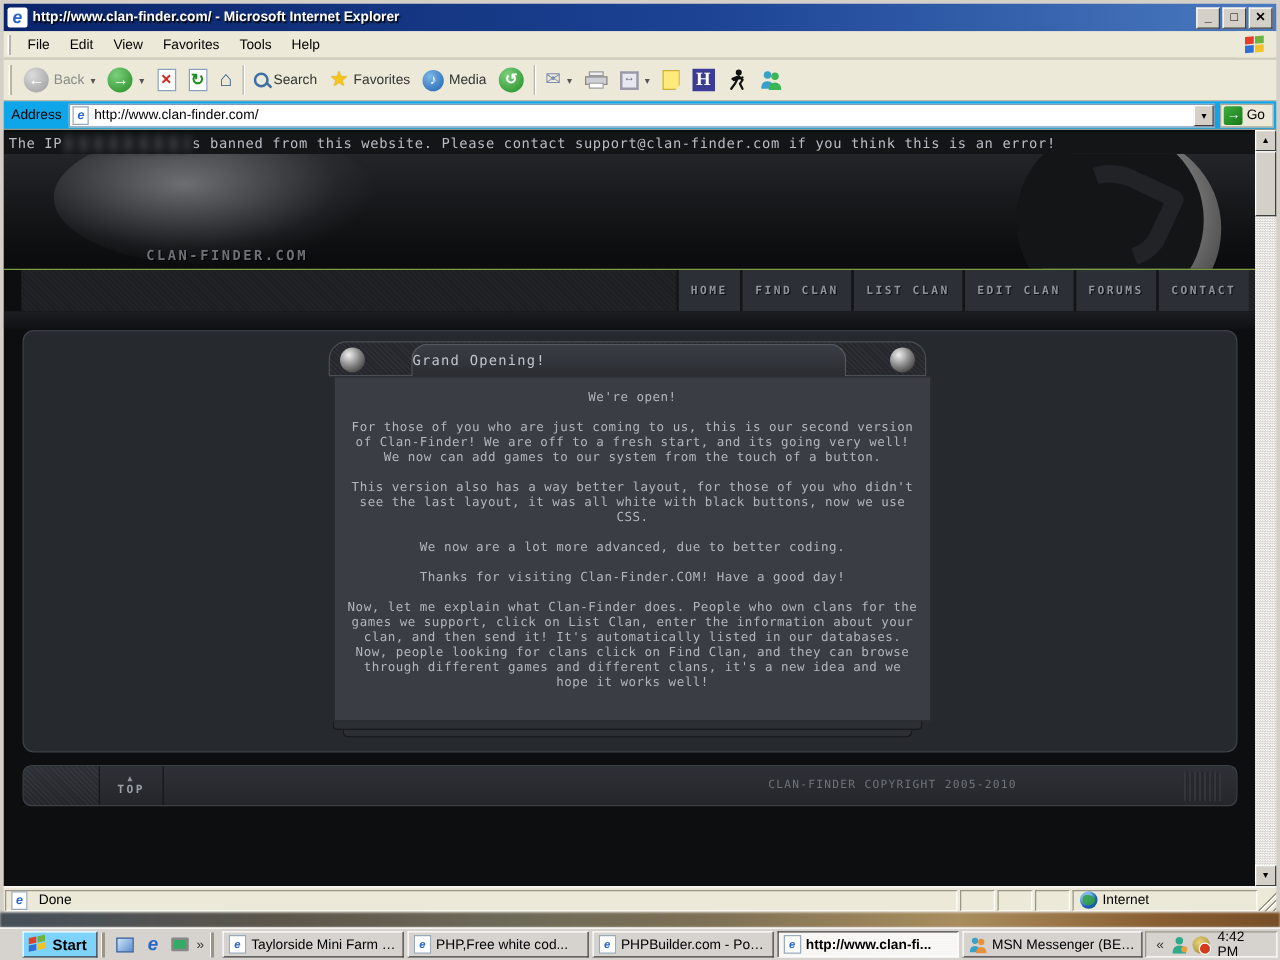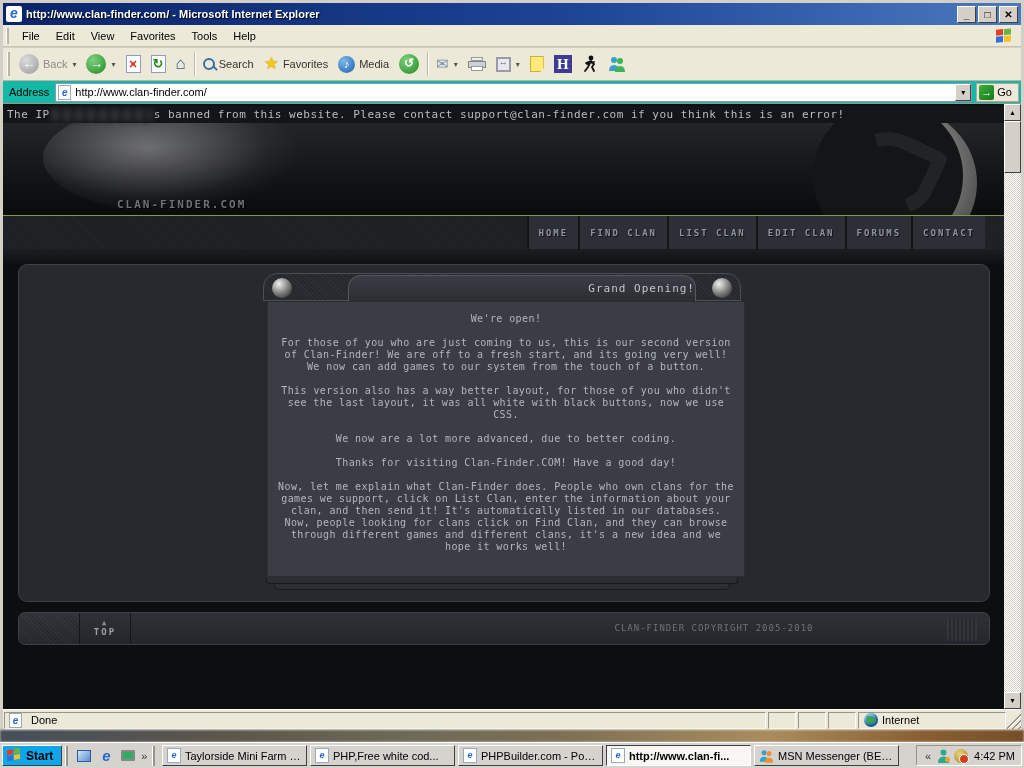--- a/index.html
+++ b/index.html
@@ -61,21 +61,21 @@
   .printer .p3 { position:absolute; left:3px; top:9px; width:12px; height:5px; background:#fff; border:1px solid #999; }
   .fs-box { width:15px; height:15px; border:2px solid #9a9aa8; background:#e8e8f0; position:relative; }
   .fs-box:after { content:"↔"; position:absolute; left:1px; top:-2px; font-size:9px; color:#667; }
   .note-ic { width:14px; height:16px; background:#ffe97a; border:1px solid #c9b23a;
     clip-path:polygon(0 0,100% 0,100% 75%,75% 100%,0 100%); }
   .h-ic { width:18px; height:18px; background:#3c3c96; color:#fff; font-weight:bold;
     font-size:15px; text-align:center; line-height:18px; font-family:"Liberation Serif",serif; }
   svg.pic { display:block; }
 
   #addressbar { position:absolute; left:3px; top:81px; right:3px; height:23px;
-    background:#14b8a6; display:flex; align-items:center; padding:0 2px; border-bottom:1px solid #9a9687; }
+    background:#0ea5e9; display:flex; align-items:center; padding:0 2px; border-bottom:1px solid #9a9687; }
   #address-label { font-size:11px; color:#000; padding:0 6px 0 4px; }
   #address-field { flex:1; height:19px; background:#fff; border:1px solid #7f9db9;
     display:flex; align-items:center; padding-left:2px; }
   .page-ic { width:13px; height:15px; background:#fff; border:1px solid #9ab; color:#2767c9;
     font-size:10px; font-weight:bold; font-style:italic; text-align:center; line-height:14px; margin-right:4px; }
   #address-url { font-size:11px; color:#000; flex:1; }
   #addr-drop { width:16px; height:17px; background:#d4d0c8; border:1px solid;
     border-color:#fff #404040 #404040 #fff; font-size:8px; text-align:center; line-height:15px; }
   #go-btn { display:flex; align-items:center; gap:3px; margin-left:4px; padding:1px 6px 1px 2px;
     border:1px solid #aca899; background:#ece9d8; font-size:11px; }
@@ -97,41 +97,41 @@
   #banner .cres1 { position:absolute; right:30px; top:-15px; width:150px; height:150px; border-radius:50%;
     background:radial-gradient(circle at 40% 40%,#d8d8d8,#6a6a6a 60%,#2a2a2a); }
   #banner .cres2 { position:absolute; right:44px; top:-22px; width:150px; height:150px; border-radius:50%;
     background:#141517; }
   #banner .swirl { position:absolute; right:70px; top:10px; width:90px; height:80px;
     border:14px solid #232529; border-radius:50% 10% 50% 10%; transform:rotate(25deg);
     border-left-color:transparent; border-bottom-color:transparent; opacity:0.9; }
   #site-logo { position:absolute; left:114px; bottom:4px; font-size:11px; font-weight:bold;
     letter-spacing:2px; color:#6e7277; text-shadow:1px 1px 0 #000; }
   #green-line { position:absolute; left:0; top:111px; width:100%; height:1px; background:#7e9c42; }
-  #navband { position:absolute; left:0; top:112px; width:100%; height:33px; background:#1d1f23;
+  #navband { position:absolute; left:14px; top:112px; width:100%; height:33px; background:#1d1f23;
     background-image:repeating-linear-gradient(45deg,rgba(255,255,255,0.025) 0 1px,transparent 1px 3px);
     display:flex; justify-content:flex-end; align-items:stretch; padding-right:22px; }
   .nav-btn { background:#2c2f35; border-left:2px solid #131416; padding:0 10px;
     display:flex; align-items:center; font-size:9px; font-weight:bold; letter-spacing:2px;
     color:#8e949c; text-shadow:1px 1px 0 #101114; }
   #subband { position:absolute; left:0; top:145px; width:100%; height:14px;
     background:linear-gradient(180deg,#1b1d21,#101113); }
   #content-box { position:absolute; left:15px; top:160px; width:972px; height:338px;
     background:#26292e; border:1px solid #3c4047; border-radius:9px; }
   #panel { position:absolute; left:244px; top:8px; width:478px; height:320px; }
   #panel-header { position:absolute; left:0; top:0; width:100%; height:28px;
     background:#26282d; border:1px solid #4a4e55; border-radius:14px 14px 0 0;
     background-image:repeating-linear-gradient(45deg,rgba(255,255,255,0.04) 0 1px,transparent 1px 3px); }
   .orb { position:absolute; top:4px; width:20px; height:20px; border-radius:50%;
     background:radial-gradient(circle at 35% 30%,#f0f0f0,#8a8a8a 45%,#2e2e2e 90%); }
   .orb.left { left:8px; } .orb.right { right:8px; }
   #panel-tab { position:absolute; left:65px; top:1px; width:348px; height:26px;
     background:linear-gradient(180deg,#3a3d44,#2b2d32); border:1px solid #55595f; border-bottom:none;
-    border-radius:13px 13px 0 0; text-align:right; line-height:25px;
-    font-size:11px; letter-spacing:1px; color:#c2c6cc;margin-left:19px; }
+    border-radius:13px 13px 0 0; text-align:left; line-height:25px;
+    font-size:11px; letter-spacing:1px; color:#c2c6cc; }
   #panel-body { position:absolute; left:4px; top:28px; width:100%; height:276px;
     background:#3a3d44; border:1px solid #2a2c30; padding:11px 8px;
     color:#b2b6bc; font-size:10px; line-height:12px; letter-spacing:0.4px; text-align:center; }
   #panel-body p { margin-bottom:12px; }
   #panel-body a { color:#b2b6bc; text-decoration:underline; }
   .panel-edge { position:absolute; left:50%; transform:translateX(-50%);
     background:#2b2e33; border:1px solid #17181b; border-top:none; }
   .edge1 { top:304px; width:472px; height:7px; border-radius:0 0 4px 4px; }
   .edge2 { top:311px; width:456px; height:6px; border-radius:0 0 5px 5px; }
   #footerband { position:absolute; left:15px; top:508px; width:972px; height:33px;
@@ -178,22 +178,22 @@
     background:linear-gradient(135deg,transparent 50%,#9a9687 50% 55%,#fff 55% 60%,transparent 60% 70%,#9a9687 70% 75%,#fff 75% 80%,transparent 80% 90%,#9a9687 90% 95%,#fff 95%); }
 
   
   #desktop-strip { position:absolute; left:0; top:730px; width:1024px; height:12px;
     background:linear-gradient(90deg,#45505a 0%,#5d564b 22%,#6e6a58 40%,#7d7055 55%,#a98d5e 75%,#8a5f33 90%,#774e28 100%);
     filter:blur(1px); }
 
   
   #taskbar { position:absolute; left:0; top:742px; width:1024px; height:26px;
     background:#d6d3ce; border-top:1px solid #fff; display:flex; align-items:center; }
-  #start-btn { display:flex; align-items:center; gap:4px; height:21px; margin-left:2px; padding:0 8px 0 4px;
-    background:#0ea5e9; border:1px solid; border-color:#fff #404040 #404040 #fff;
+  #start-btn { display:flex; align-items:center; gap:4px; height:21px; margin-left:18px; padding:0 8px 0 4px;
+    background:#7dd3fc; border:1px solid; border-color:#fff #404040 #404040 #fff;
     font-weight:bold; font-size:12px; }
   .start-flag { width:15px; height:13px; display:grid; grid-template-columns:6px 6px;
     grid-template-rows:5px 5px; gap:1px; transform:skewY(-6deg); }
   .ql-sep { width:5px; height:20px; margin:0 3px;
     background:linear-gradient(90deg,#fff 1px,#9a9687 1px 3px,transparent 3px); }
   .ql-ic { width:18px; height:18px; margin:0 2px; display:flex; align-items:center; justify-content:center; font-size:13px; }
   .ql-desktop { width:14px; height:12px; background:linear-gradient(135deg,#cfe4f7,#5a8fd0); border:1px solid #2d5a9e; }
   .ql-e { color:#2767c9; font-weight:bold; font-style:italic; font-size:15px; }
   .ql-mon { width:14px; height:11px; background:#3a6; border:2px solid #888; border-radius:1px; }
   .chev { font-size:11px; color:#333; padding:0 2px; }

